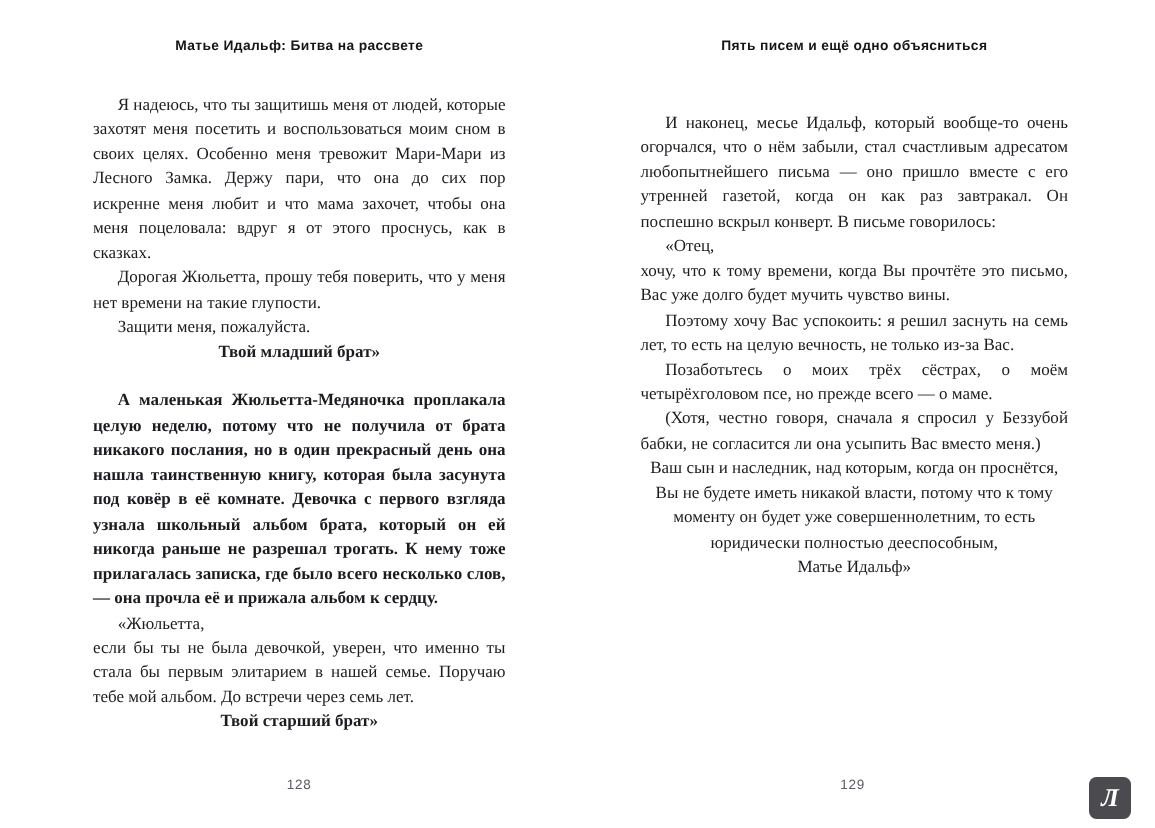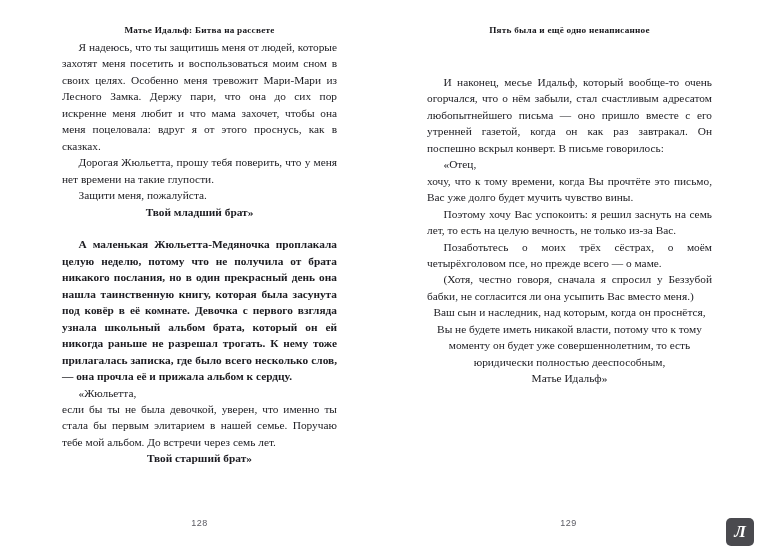--- a/index.html
+++ b/index.html
@@ -29,31 +29,32 @@
     width: 385px;
     height: 552px;
     box-sizing: border-box;
   }
 
   .page-left  { padding: 0 48px 0 62px; }
   .page-right { padding: 0 58px 0 42px; }
 
   .running-head {
     text-align: center;
-    font-family: Liberation Serif, serif;
+    font-family: Liberation Sans, sans-serif;
     font-weight: bold;
     font-size: 9.2px;
     letter-spacing: 0.25px;
     color: #16161a;
     padding-top: 25px;
     height: 14px;
     white-space: nowrap;
   }
 
   .textblock {
+    margin-top: 23px;
     font-size: 11.35px;
     line-height: 16.45px;
     text-align: justify;
     text-justify: inter-word;
     hyphens: manual;
     color: #1b1b20;
   }
   .page-right .textblock { margin-top: 35px; }
 
   .textblock p {
@@ -126,21 +127,21 @@
       <p>«Жюльетта,</p>
       <p class="noindent">если бы ты не была девочкой, уверен, что именно ты стала бы первым элитарием в нашей семье. Поручаю тебе мой альбом. До встречи через семь лет.</p>
       <p class="sig">Твой старший брат»</p>
     </div>
 
     <div class="folio">128</div>
   </div>
 
   <div class="page page-right">
 
-    <div class="running-head">Пять была и ещё одно ненаписанное</div>
+    <div class="running-head">Пять писем и ещё одно объясниться</div>
 
     <div class="textblock">
       <p>И наконец, месье Идальф, который вообще-то очень огорчался, что о нём забыли, стал счастливым адресатом любопытнейшего письма — оно пришло вместе с его утренней газетой, когда он как раз завтракал. Он поспешно вскрыл конверт. В письме говорилось:</p>
       <p>«Отец,</p>
       <p class="noindent">хочу, что к тому времени, когда Вы прочтёте это письмо, Вас уже долго будет мучить чувство вины.</p>
       <p>Поэтому хочу Вас успокоить: я решил заснуть на семь лет, то есть на целую вечность, не только из-за Вас.</p>
       <p>Позаботьтесь о моих трёх сёстрах, о моём четырёхголовом псе, но прежде всего — о маме.</p>
       <p>(Хотя, честно говоря, сначала я спросил у Беззубой бабки, не согласится ли она усыпить Вас вместо меня.)</p>
       <p class="sig-plain">Ваш сын и наследник, над которым, когда он проснётся, Вы не будете иметь никакой власти, потому что к тому моменту он будет уже совершеннолетним, то есть юридически полностью дееспособным,</p>
       <p class="sig-plain">Матье Идальф»</p>

